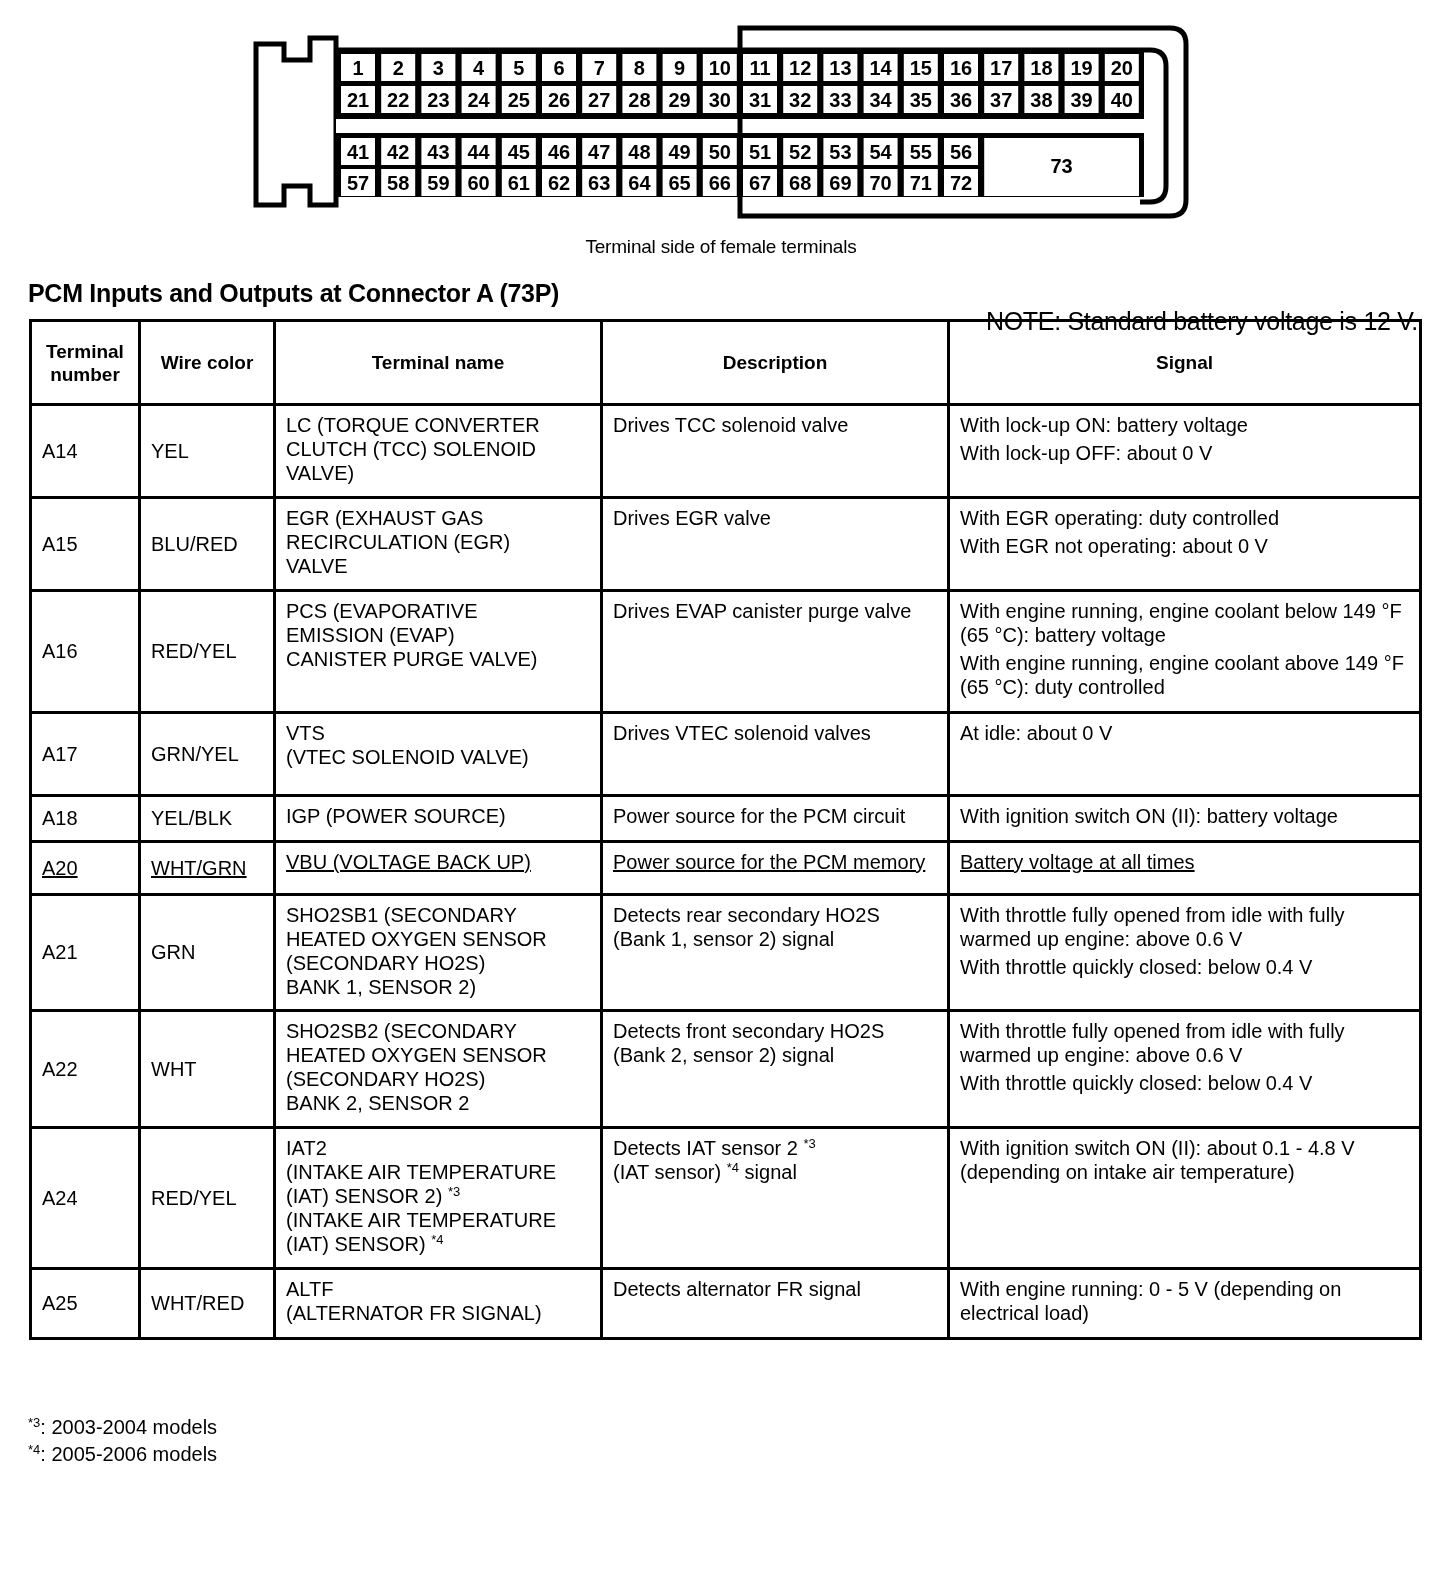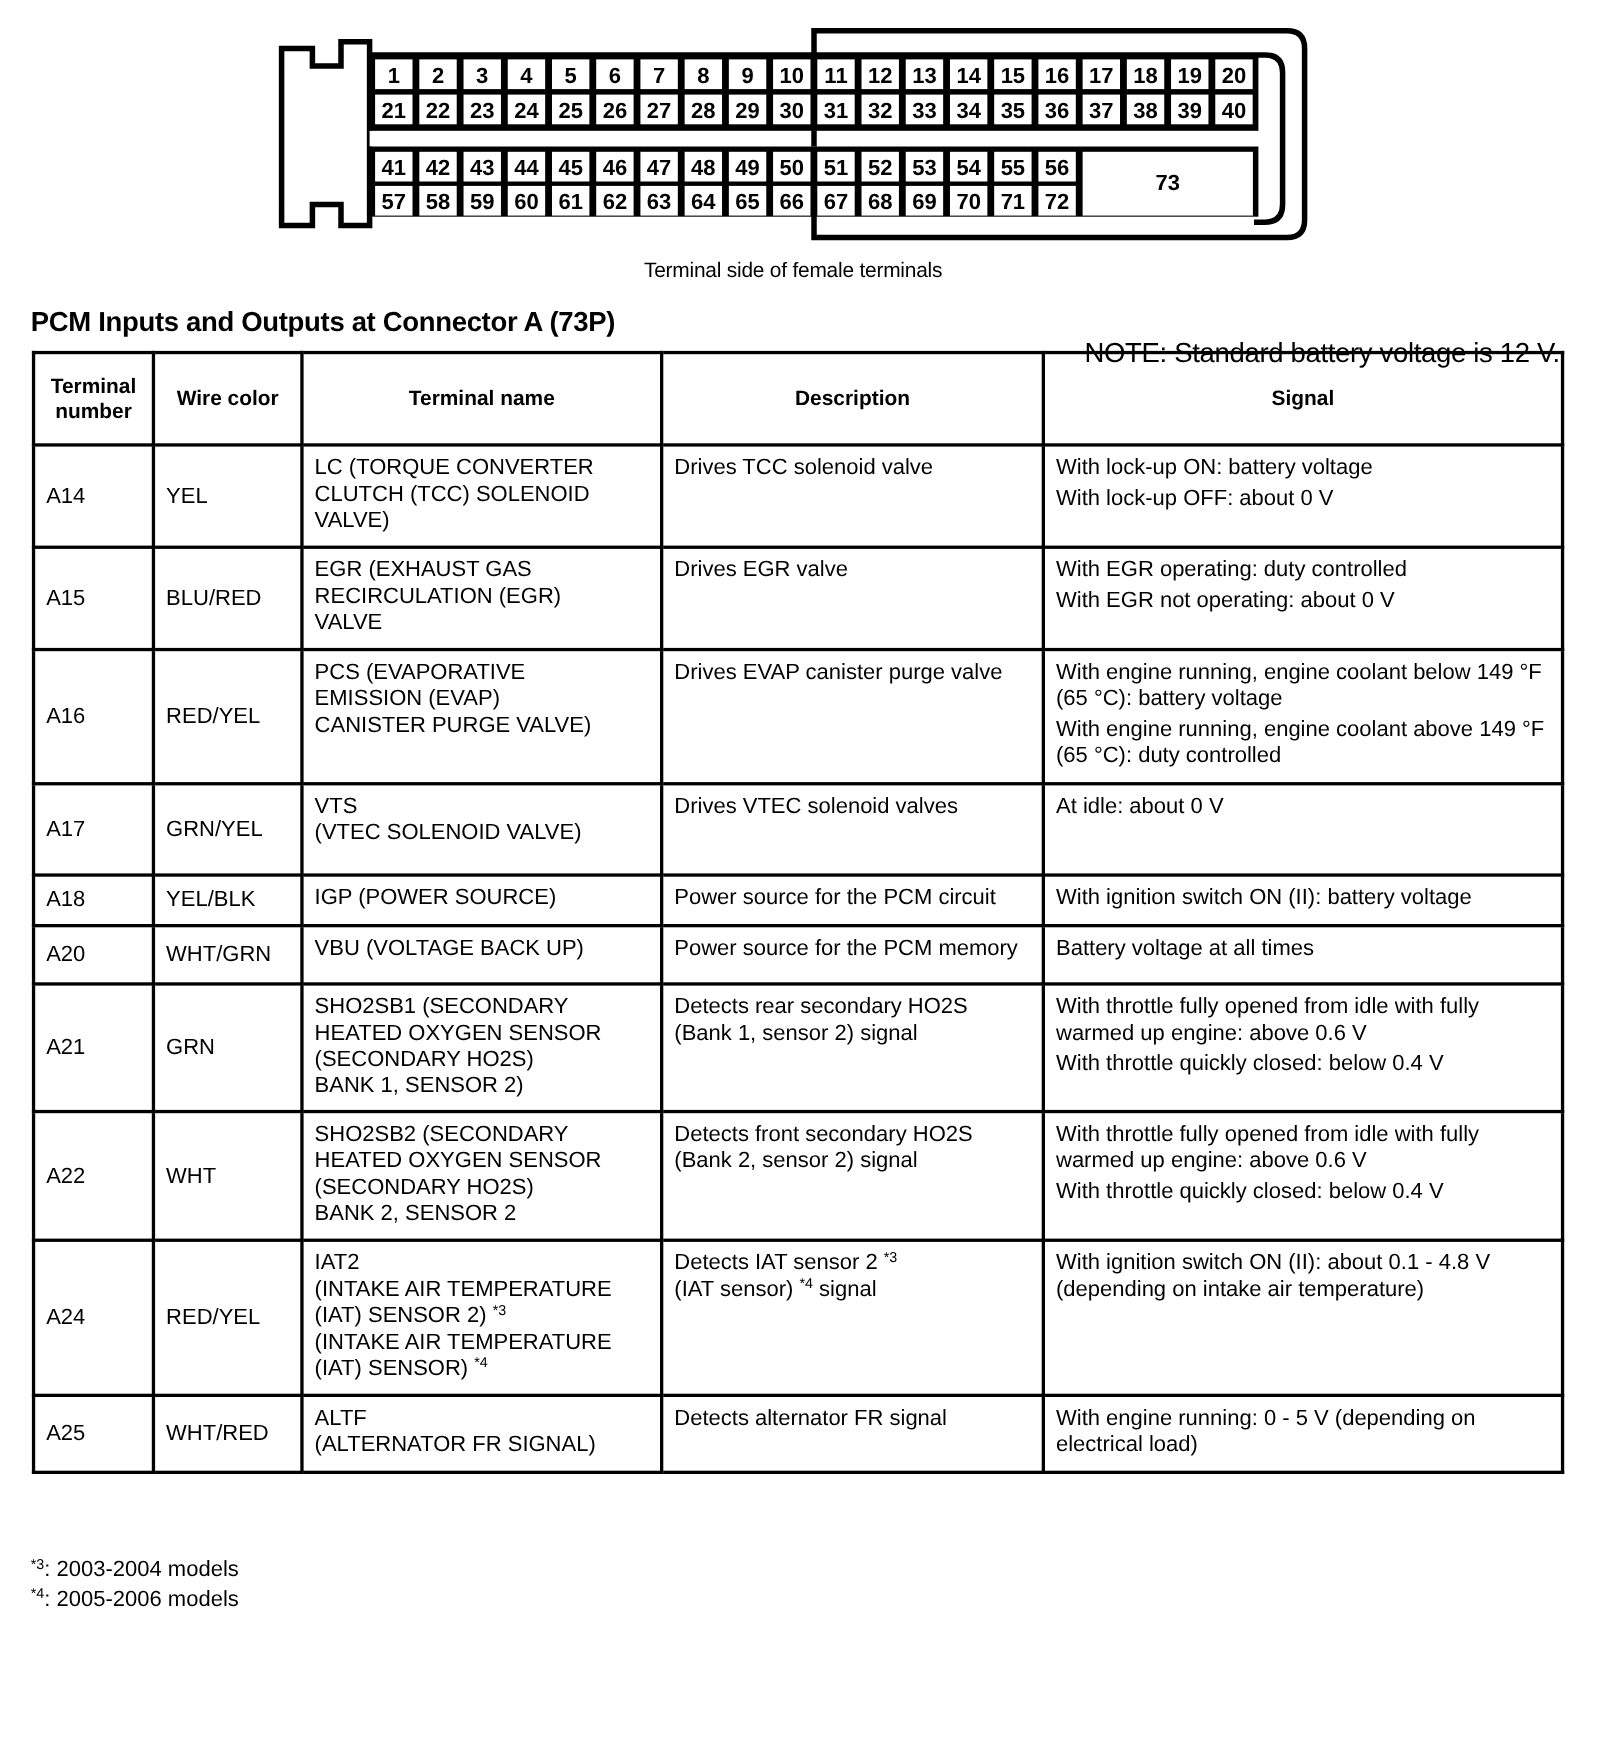--- a/index.html
+++ b/index.html
@@ -302,21 +302,21 @@
         <td>
           <span class="name-line">IGP (POWER SOURCE)</span>
         </td>
         <td>
           <span class="name-line">Power source for the PCM circuit</span>
         </td>
         <td>
           <span class="sig-line">With ignition switch ON (II): battery voltage</span>
         </td>
       </tr>
-      <tr style="height: 53px;">
+      <tr style="height: 53px; text-decoration: underline;">
         <td class="c-num">A20</td>
         <td class="c-wire">WHT/GRN</td>
         <td>
           <span class="name-line">VBU (VOLTAGE BACK UP)</span>
         </td>
         <td>
           <span class="name-line">Power source for the PCM memory</span>
         </td>
         <td>
           <span class="sig-line">Battery voltage at all times</span>

